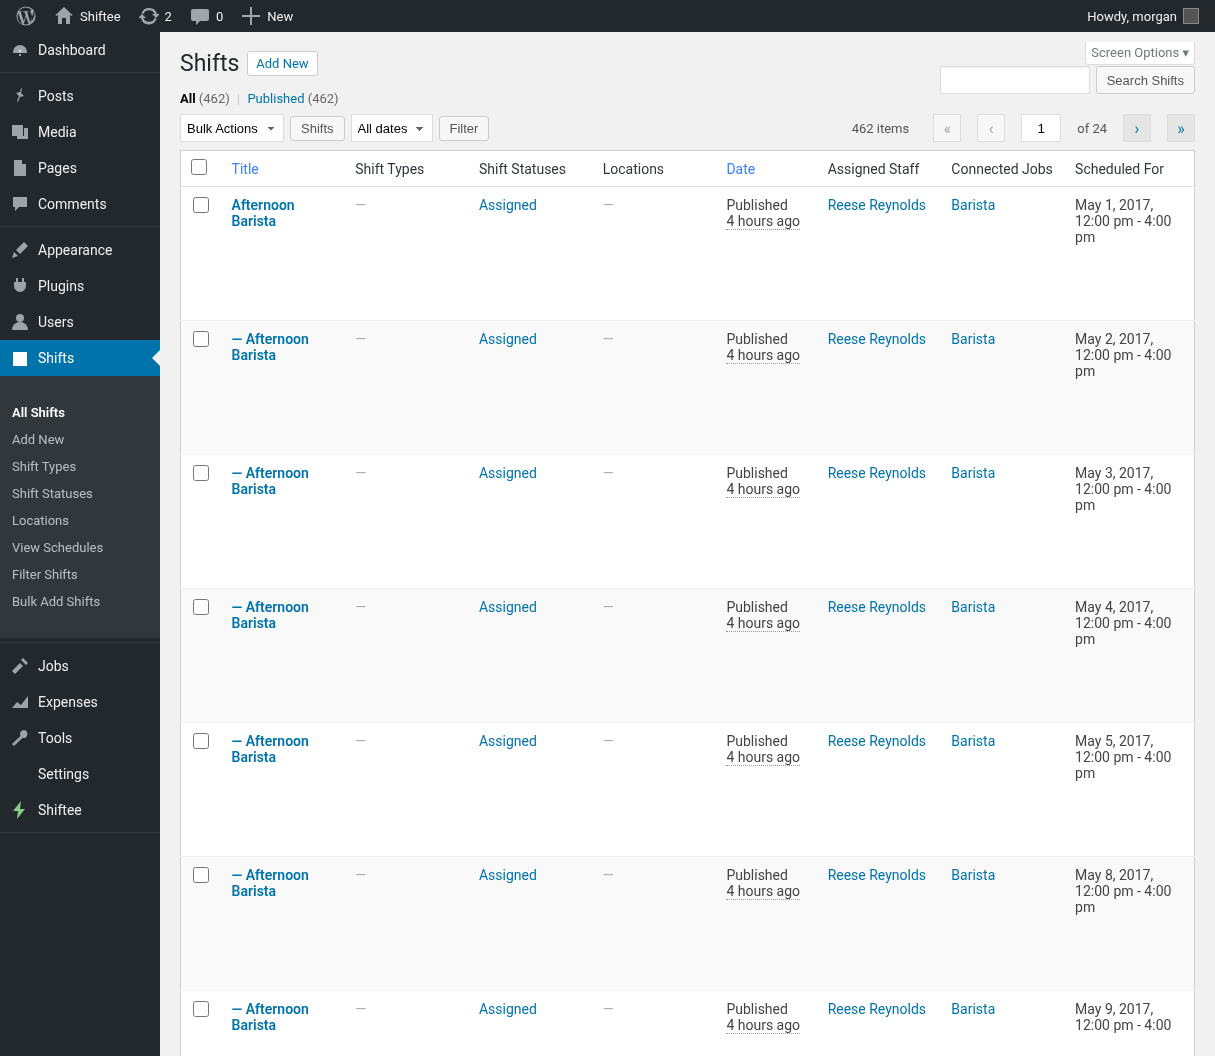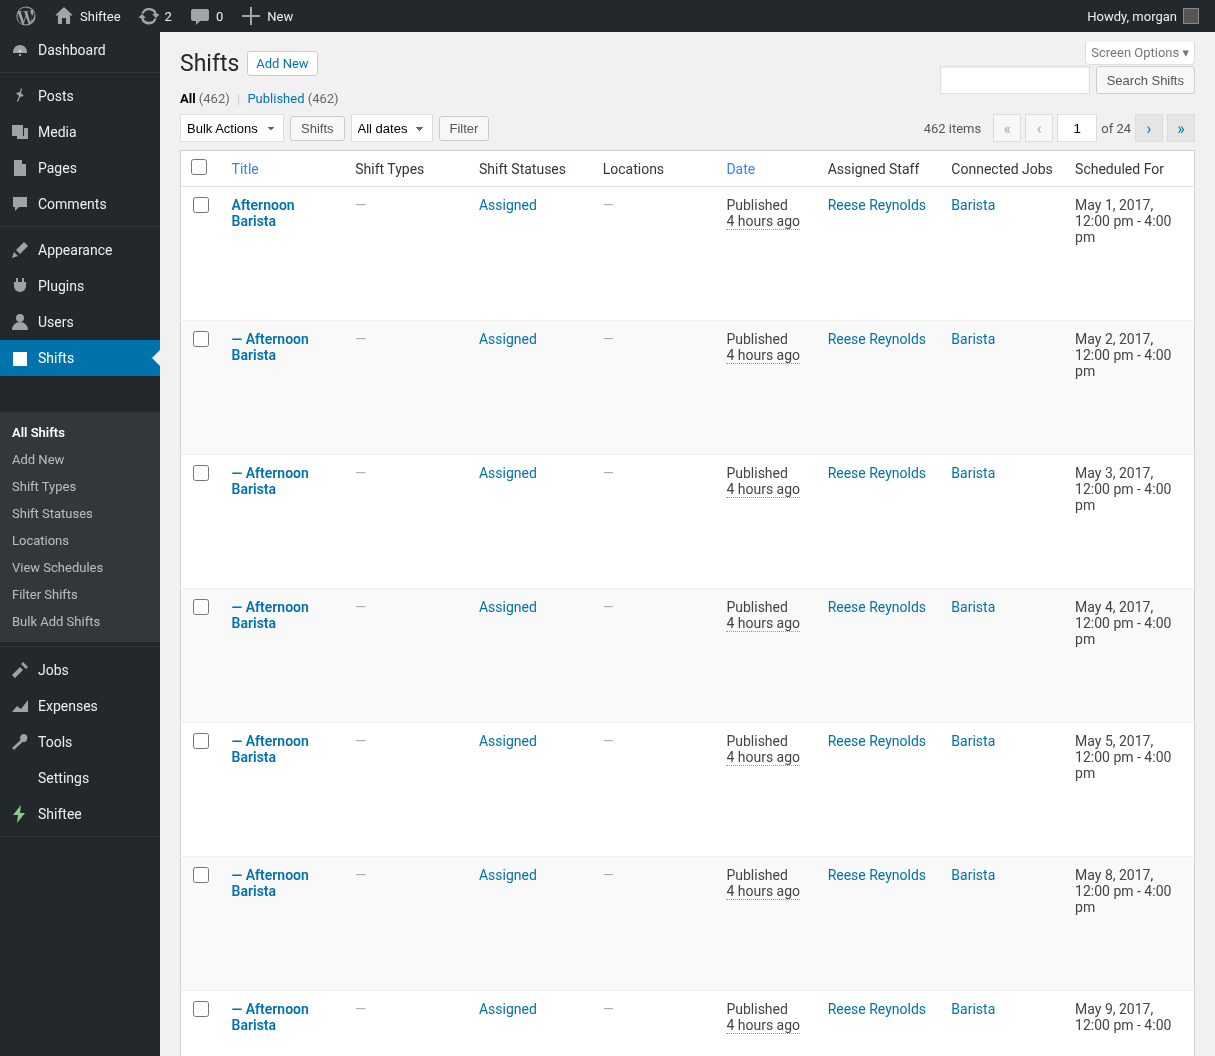--- a/index.html
+++ b/index.html
@@ -14,21 +14,21 @@
 .avatar-box { width: 16px; height: 16px; background: #555; border: 1px solid #888; display:inline-block; }
 
 
 .sidebar { position: fixed; top: 32px; left: 0; width: 160px; bottom: 0; background: #23282d; color: #eee; overflow-y: auto; }
 .menu-item { display: flex; align-items: center; gap: 8px; padding: 8px 8px 8px 10px; color: #eee; cursor: pointer; font-size: 14px; }
 .menu-item.current { background: #0073aa; color: #fff; position: relative; }
 .menu-item.current::after { content:''; position:absolute; right:0; top:50%; transform: translateY(-50%); border: 8px solid transparent; border-right-color: #f1f1f1; }
 .menu-item .icon { width: 20px; height: 20px; display:inline-flex; align-items:center; justify-content:center; fill: rgba(240,245,250,0.6); }
 .menu-item.current .icon { fill: #fff; }
 .menu-separator { height: 5px; border-bottom: 1px solid #32373c; margin-bottom: 5px;}
-.submenu { background: #32373c; padding: 7px 0; margin-top: 36px; }
+.submenu { background: #32373c; padding: 23px 0; }
 .submenu-item { padding: 6px 12px; font-size: 13px; color: rgba(240,245,250,0.7); cursor: pointer; }
 .submenu-item.current { color: #fff; font-weight: 600; }
 
 
 .main { margin-left: 160px; margin-top: 32px; padding: 10px 20px 40px; }
 .header-row { display: flex; align-items: center; gap: 8px; margin: 8px 0 14px; }
 h1 { font-size: 23px; font-weight: 400; color: #23282d; }
 .btn { display: inline-block; padding: 4px 10px; border: 1px solid #ccc; background: #f7f7f7; border-radius: 3px; cursor: pointer; color: #555; font-size: 13px; }
 .btn-outline { border: 1px solid #ccc; color: #0073aa; background: #fff; padding: 4px 8px; border-radius: 3px; cursor: pointer; }
 .screen-options { float: right; border: 1px solid #ddd; border-top: none; background: #fff; padding: 3px 5px 4px; border-radius: 0 0 4px 4px; cursor:pointer; color:#72777c; font-size:13px;}
@@ -38,21 +38,21 @@
 .subsubsub .count { color: #666; }
 .subsubsub .sep { margin: 0 4px; color:#ccc; }
 .subsubsub strong { color: #000; }
 
 .search-box { float: right; margin-top: -40px; display:flex; gap:6px;border-radius:12px; }
 .search-box input[type=search] { border: 1px solid #ddd; padding: 3px 6px; height: 28px; width: 150px; background: #fff; box-shadow: inset 0 1px 2px rgba(0,0,0,0.07);}
 
 .tablenav { display: flex; justify-content: space-between; align-items: center; margin: 8px 0; gap: 8px; clear:both;}
 .tablenav-left { display:flex; gap:6px; align-items:center; }
 .tablenav select { border: 1px solid #ddd; background: #fff; padding: 2px 24px 2px 6px; height: 28px; font-size: 13px; appearance:none; background-image: linear-gradient(45deg, transparent 50%, #666 50%), linear-gradient(135deg, #666 50%, transparent 50%); background-position: calc(100% - 12px) 12px, calc(100% - 8px) 12px; background-size: 4px 4px; background-repeat: no-repeat;}
-.page-nav { display:flex; align-items:center; gap:4px; font-size:13px; color:#555; }
+.page-nav { display:flex; align-items:center; gap:16px; font-size:13px; color:#555; }
 .page-nav .num-items { margin-right: 8px; }
 .page-nav input { width: 40px; text-align:center; border:1px solid #ddd; height:28px; }
 .page-btn { display:inline-flex; align-items:center; justify-content:center; width:28px; height:28px; border:1px solid #ddd; background:#f7f7f7; color:#a0a5aa; font-size:16px; }
 .page-btn.active-nav { background:#e5e5e5; color:#0073aa; cursor:pointer; }
 
 
 table.wp-list { width: 100%; border-collapse: collapse; background: #fff; border: 1px solid #ccd0d4; }
 .wp-list th { text-align: left; padding: 8px 10px; font-weight: 400; font-size: 14px; color: #32373c; border-bottom: 1px solid #e1e1e1; }
 .wp-list th.sortable a { color: #3b82f6; }
 .wp-list td { padding: 10px; vertical-align: top; font-size: 14px; border-bottom: 1px solid #f1f1f1; }

